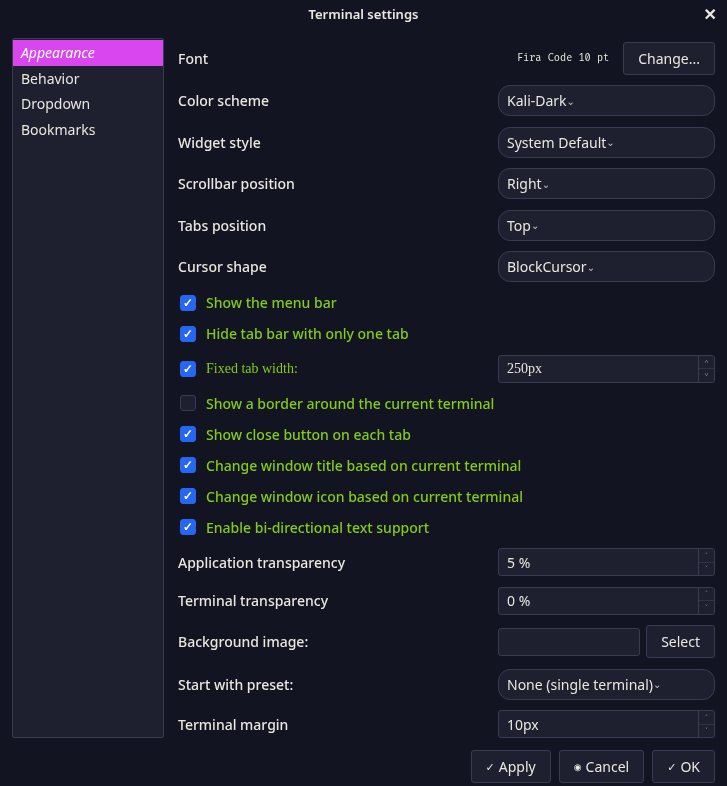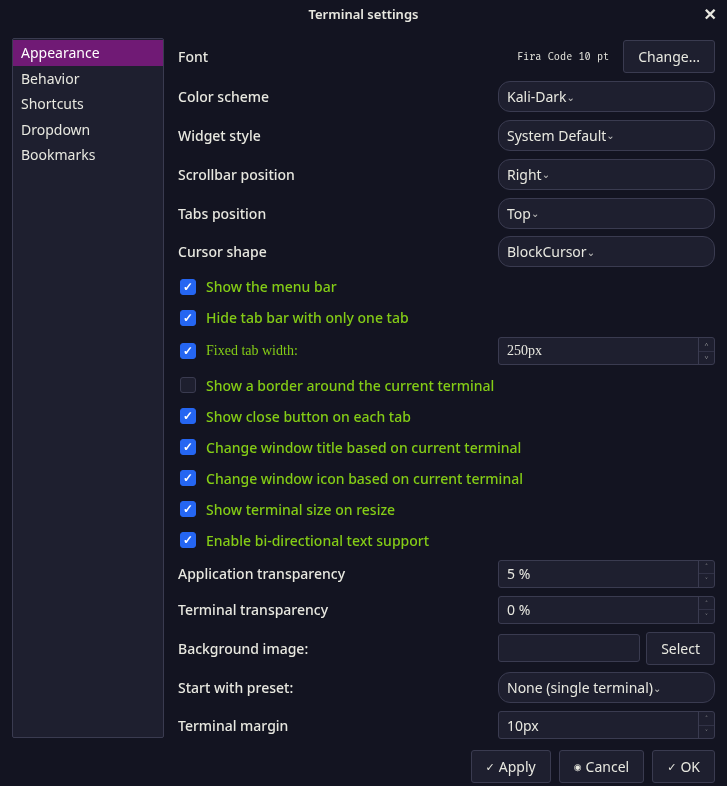--- a/index.html
+++ b/index.html
@@ -49,22 +49,23 @@
       padding-top: 1px;
       padding-bottom: 1px;
     }
     .sidebar-item {
       padding: 3px 8px 3px 8px;
       cursor: pointer;
       font-size: 14px;
       line-height: 1.4;
     }
     .sidebar-item.active {
-      background: #701a75;
+      background: #d946ef;
       color: #fff;
+      font-style: italic;
     }
     .main {
       flex: 1;
       display: flex;
       flex-direction: column;
       gap: 11px;
       padding-top: 4px;
     }
     .row {
       display: flex;
@@ -228,21 +229,20 @@
 
 <div class="titlebar">
   <span>Terminal settings</span>
   <span class="close">✕</span>
 </div>
 
 <div class="body">
   <div class="sidebar">
     <div class="sidebar-item active">Appearance</div>
     <div class="sidebar-item">Behavior</div>
-    <div class="sidebar-item">Shortcuts</div>
     <div class="sidebar-item">Dropdown</div>
     <div class="sidebar-item">Bookmarks</div>
   </div>
 
   <div class="main">
 
     <div class="row">
       <div class="label">Font</div>
       <div class="control">
         <span class="font-value">Fira Code 10 pt</span>
@@ -339,24 +339,20 @@
     <div class="checkbox-row">
       <div class="checkbox checked"></div>
       <span class="cb-label">Change window title based on current terminal</span>
     </div>
 
     <div class="checkbox-row">
       <div class="checkbox checked"></div>
       <span class="cb-label">Change window icon based on current terminal</span>
     </div>
 
-    <div class="checkbox-row">
-      <div class="checkbox checked"></div>
-      <span class="cb-label">Show terminal size on resize</span>
-    </div>
 
     <div class="checkbox-row">
       <div class="checkbox checked"></div>
       <span class="cb-label">Enable bi-directional text support</span>
     </div>
 
     <div class="row">
       <div class="label">Application transparency</div>
       <div class="control">
         <div class="spinbox">

